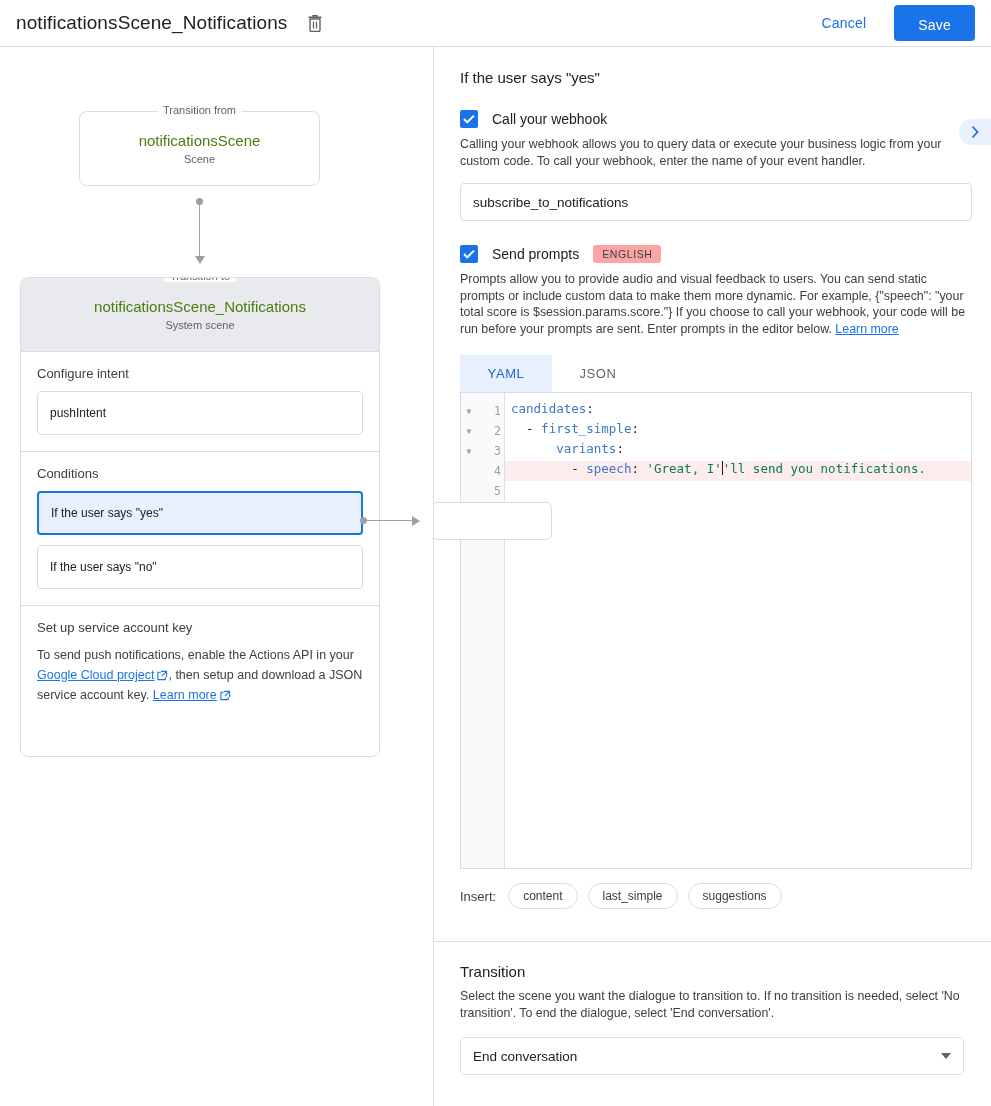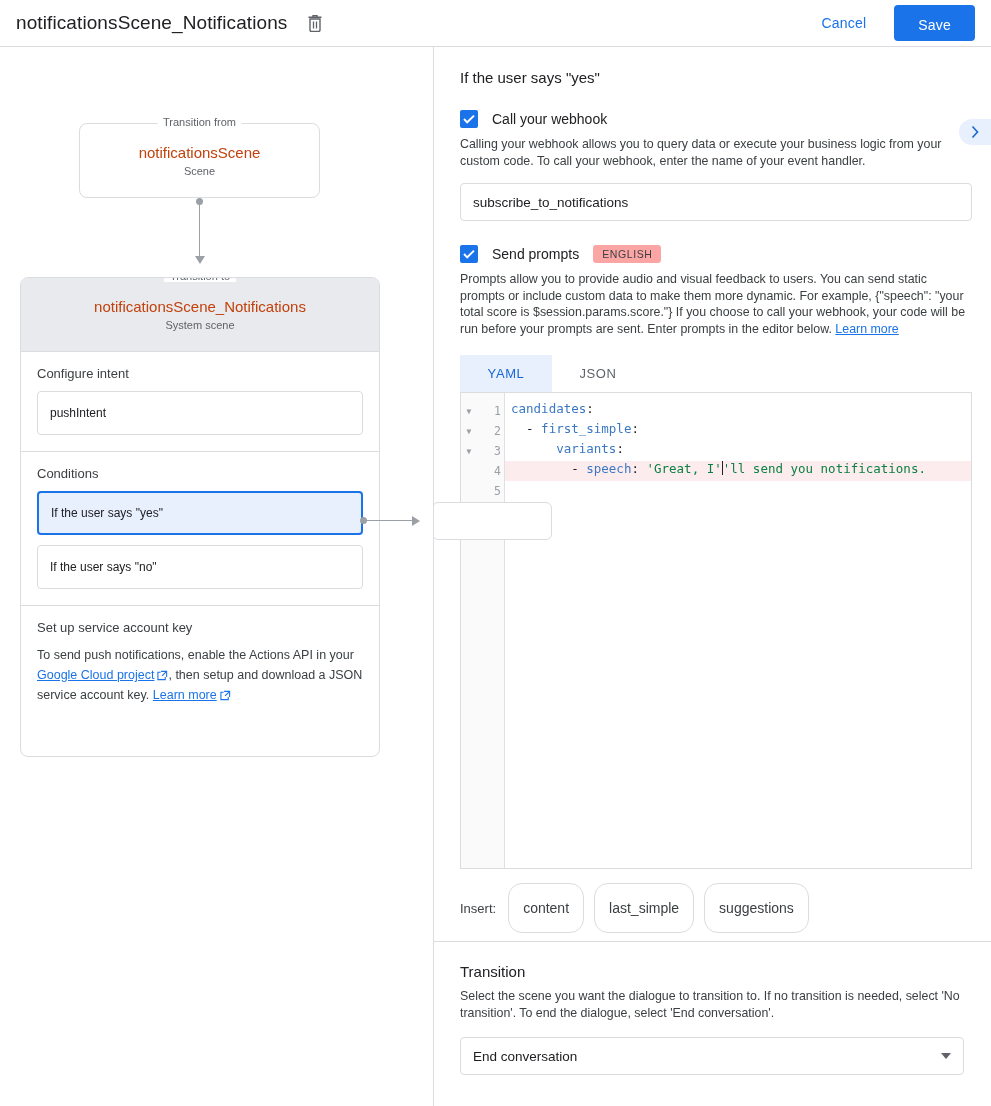--- a/index.html
+++ b/index.html
@@ -70,28 +70,28 @@
   .node-caption {
     position: absolute;
     font-size: 11px; color: #5f6368;
     background: #fff;
     padding: 0 6px;
     top: -8px;
     left: 50%; transform: translateX(-50%);
     white-space: nowrap;
   }
   .node-title {
-    font-size: 15px; color: #c2410c; text-align: center;
+    font-size: 15px; color: #4d7c0f; text-align: center;
   }
   .node-sub {
     font-size: 11px; color: #5f6368; text-align: right; margin-top: 4px;
   }
 
   #node-from {
-    left: 79px; top: 76px; width: 241px; height: 75px;
+    left: 79px; top: 64px; width: 241px; height: 75px;
     display: flex; flex-direction: column; align-items: center; justify-content: center;
   }
 
   .edge-line {
     position: absolute; background: #9aa0a6;
   }
 
   #node-to {
     left: 20px; top: 230px; width: 360px; height: 480px;
     padding: 0; overflow: hidden;
@@ -217,21 +217,21 @@
   .k-str { color: #0b8043; }
   .caret {
     display: inline-block; width: 1px; height: 14px; background: #202124;
     vertical-align: -2px;
   }
 
   .insert-row { display: flex; align-items: center; margin-top: 14px; }
   .insert-label { font-size: 13px; color: #3c4043; margin-right: 12px; }
   .chip {
     border: 1px solid #dadce0; border-radius: 14px;
-    padding: 16px 14px; font-size: 14px; color: #3c4043;
+    padding: 5px 14px; font-size: 12px; color: #3c4043;
     margin-right: 10px; cursor: pointer; background: #fff;
   }
 
   .transition-sec { padding: 22px 20px 0 26px; }
   .tr-title { font-size: 15px; color: #202124; }
   .select-box {
     margin-top: 16px; width: 504px; height: 38px;
     border: 1px solid #dadce0; border-radius: 4px;
     display: flex; align-items: center; justify-content: space-between;
     padding: 0 12px; font-size: 13.5px; color: #202124; cursor: pointer;

